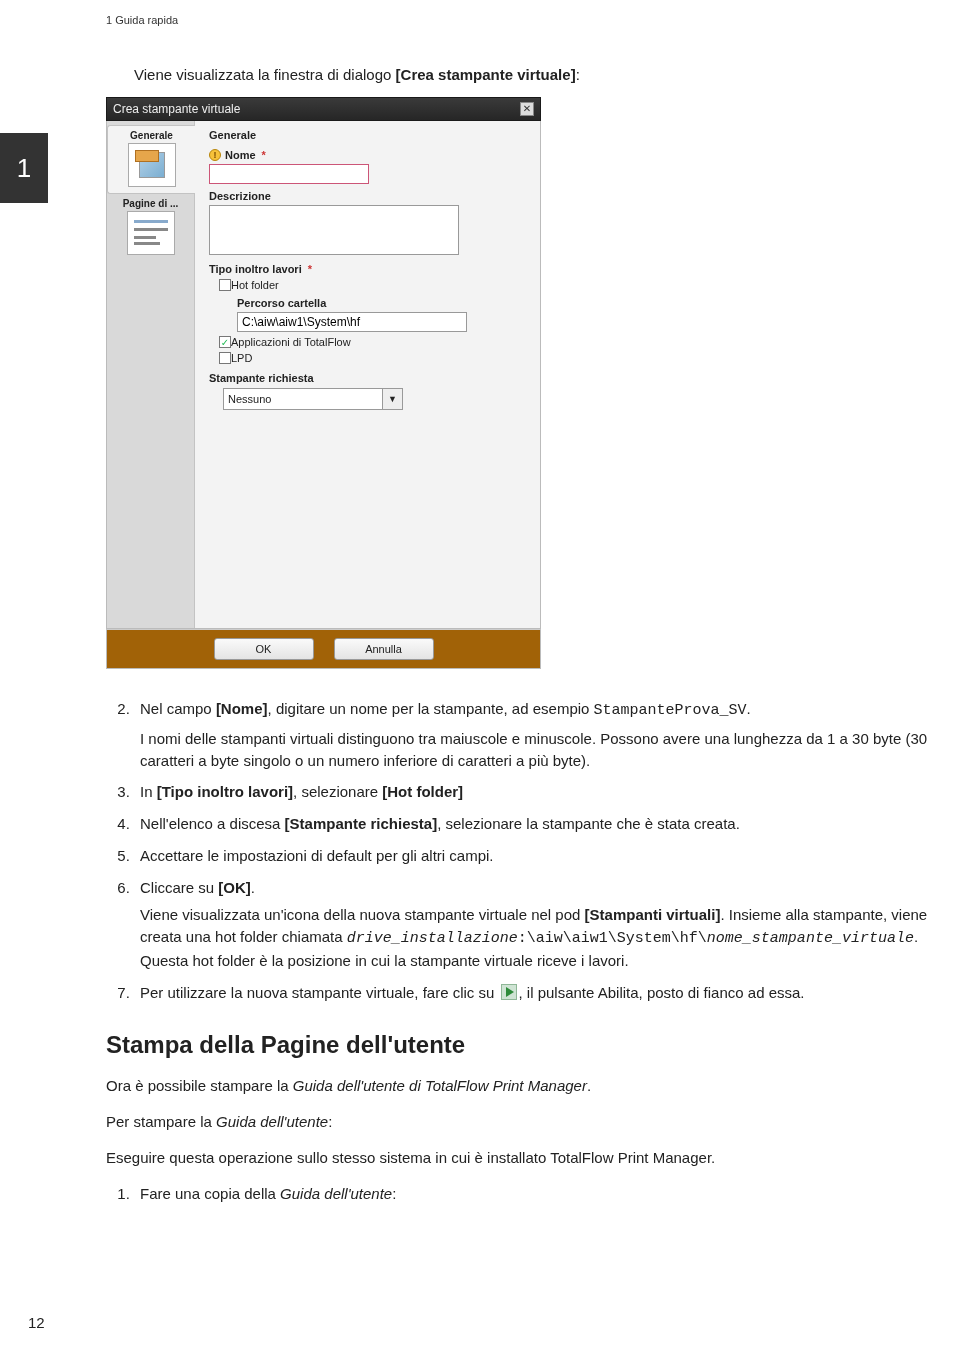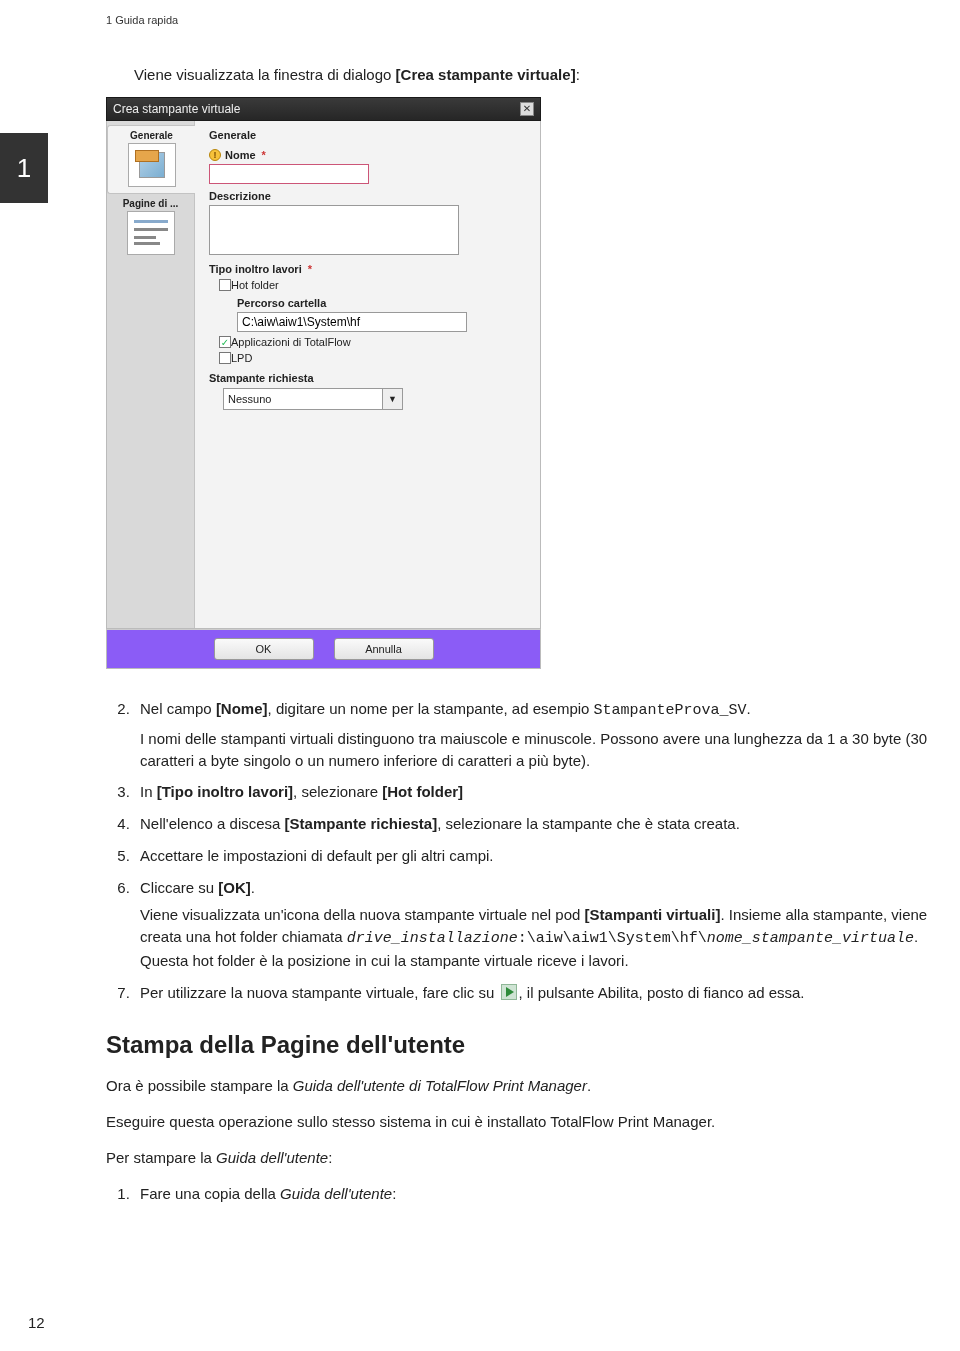--- a/index.html
+++ b/index.html
@@ -156,21 +156,21 @@
     margin-top:4px;
     position:relative;
   }
   .dd .caret{
     position:absolute;right:0;top:0;bottom:0;width:20px;
     border-left:1px solid #999;background:#eee;
     display:flex;align-items:center;justify-content:center;font-size:9px;
   }
   .dlg-btnbar{
     display:flex;justify-content:center;gap:20px;
-    padding:8px;background:#8b5cf6;
+    padding:8px;background:#a16207;
     border:1px solid #bbb; border-top:1px solid #ccc;
   }
   .dlg-btn{
     width:100px;height:22px;
     background:linear-gradient(#fafafa,#e4e4e4);
     border:1px solid #999;border-radius:3px;
     font-size:11px;display:flex;align-items:center;justify-content:center;
   }
 
   
@@ -299,24 +299,24 @@
     <li>
       <span>Per utilizzare la nuova stampante virtuale, fare clic su </span><span class="play-icon"></span><span>, il pulsante Abilita, posto di fianco ad essa.</span>
     </li>
   </ol>
 
   <h2 class="section-heading">Stampa della Pagine dell'utente</h2>
 
   <p class="para">
     <span>Ora è possibile stampare la </span><span class="i">Guida dell'utente di TotalFlow Print Manager</span><span>.</span>
   </p>
-  <p class="para">Eseguire questa operazione sullo stesso sistema in cui è installato TotalFlow Print Manager.</p>
   <p class="para">
     <span>Per stampare la </span><span class="i">Guida dell'utente</span><span>:</span>
   </p>
+  <p class="para">Eseguire questa operazione sullo stesso sistema in cui è installato TotalFlow Print Manager.</p>
 
   <ol class="steps">
     <li>
       <span>Fare una copia della </span><span class="i">Guida dell'utente</span><span>:</span>
     </li>
   </ol>
 
 </div>
 
 <div class="page-num">12</div>

